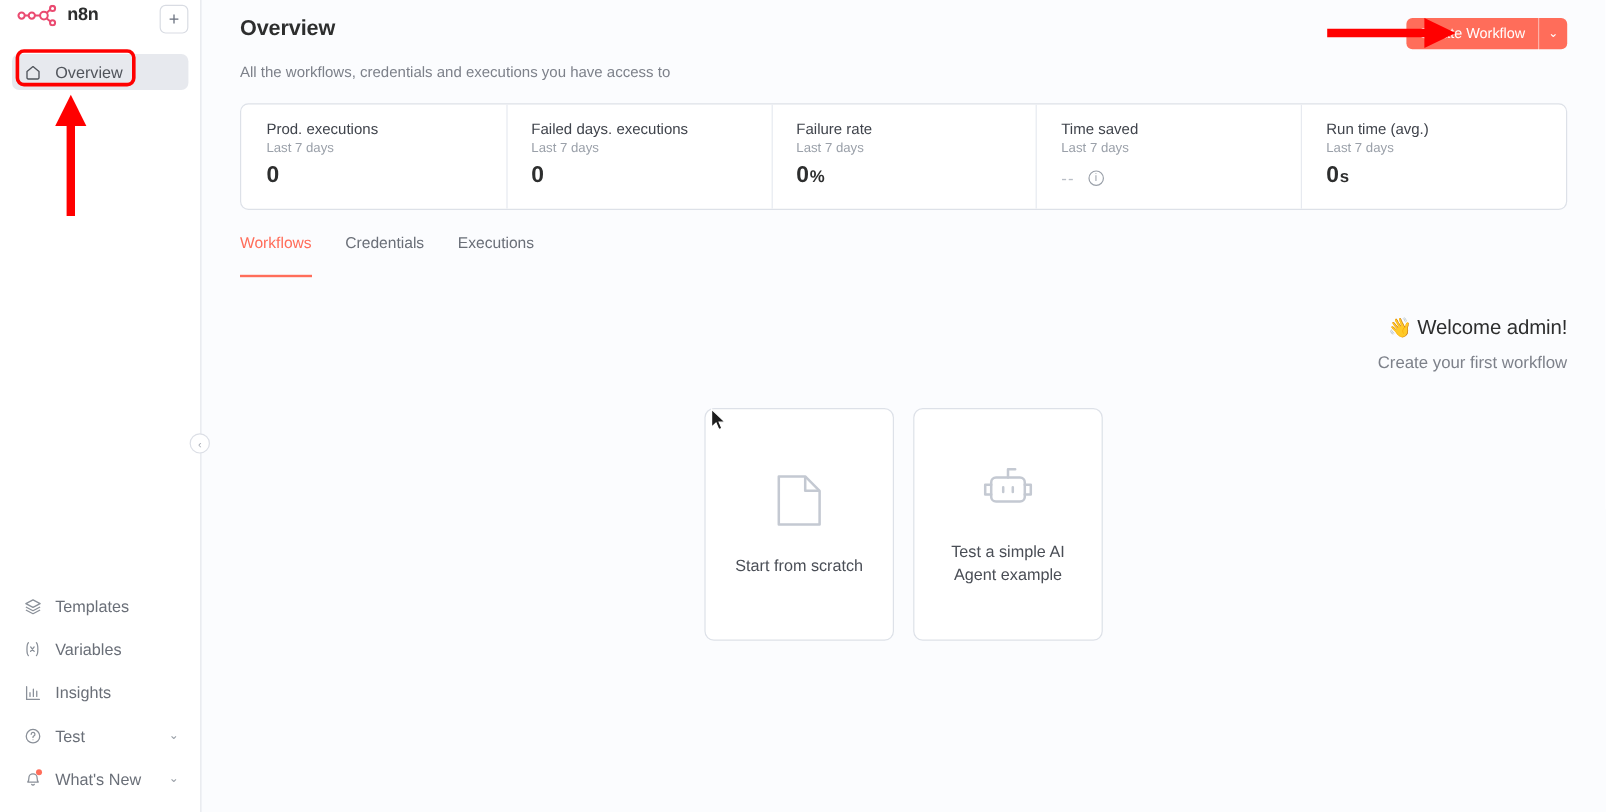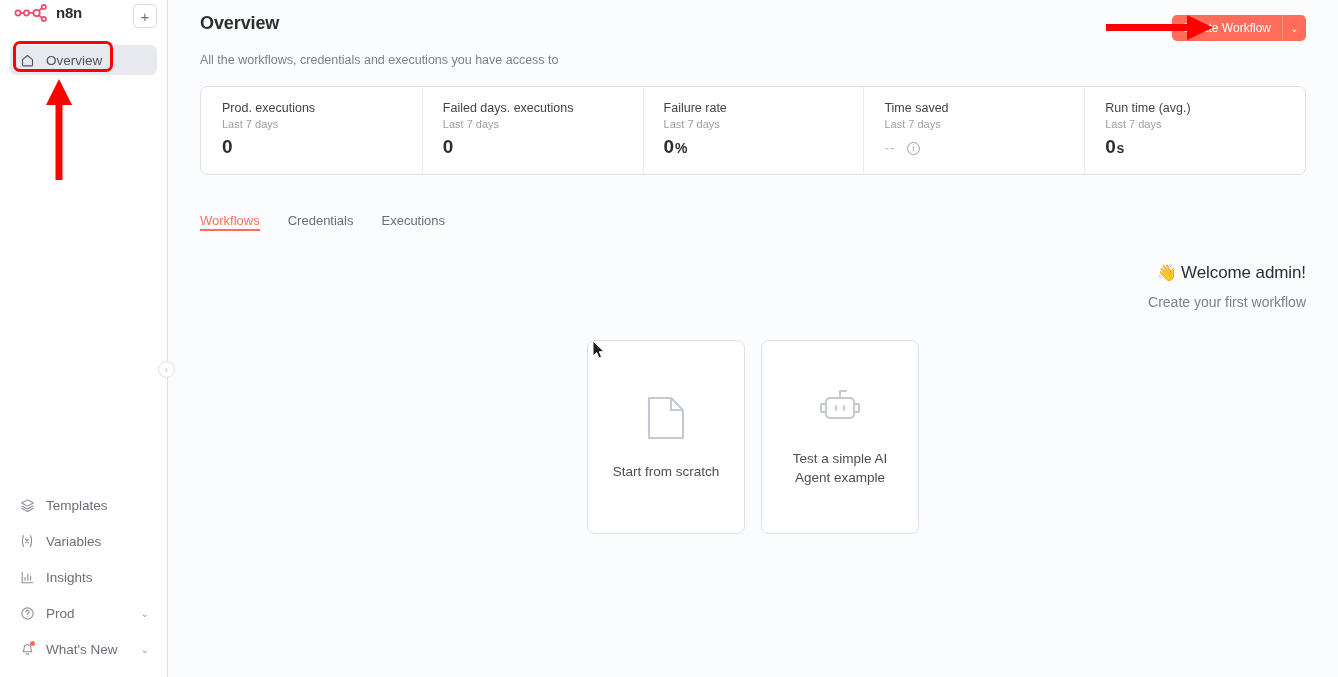--- a/index.html
+++ b/index.html
@@ -128,21 +128,21 @@
     border: 1px solid #9aa0a9; border-radius: 50%;
     color: #9aa0a9; font-size: 9px;
     display: flex; align-items: center; justify-content: center;
     cursor: pointer;
   }
 
   
   .tabs { margin-top: 29px; display: flex; align-items: flex-end; gap: 28px; height: 27px; }
   .tab {
     font-size: 13px; color: #6a6f78; cursor: pointer;
-    padding-bottom: 3px; position: relative; white-space: nowrap;
+    padding-bottom: 21px; position: relative; white-space: nowrap;
   }
   .tab.active { color: #ff6d5a; }
   .tab.active::after {
     content: ""; position: absolute; left: 0; right: 0; bottom: 0;
     height: 2px; background: #ff6d5a;
   }
 
   
   .welcome { text-align: right; margin-top: 32px; }
   .welcome-title { font-size: 17px; color: #2d2e2e; letter-spacing: -0.1px; }
@@ -245,21 +245,21 @@
       </div>
 
       <div class="nav-item">
         <span class="ic">
           <svg width="15" height="15" viewBox="0 0 24 24" fill="none" stroke="currentColor" stroke-width="1.7" stroke-linecap="round">
             <circle cx="12" cy="12" r="9"></circle>
             <path d="M9.6 9.4a2.5 2.5 0 1 1 3.3 2.4c-.6.3-.9.8-.9 1.4v.5"></path>
             <circle cx="12" cy="16.8" r="0.7" fill="currentColor" stroke="none"></circle>
           </svg>
         </span>
-        <span class="lbl">Prod</span>
+        <span class="lbl">Test</span>
         <span class="chev-sm">⌄</span>
       </div>
 
       <div class="nav-item">
         <span class="ic bell-wrap">
           <svg width="15" height="15" viewBox="0 0 24 24" fill="none" stroke="currentColor" stroke-width="1.7" stroke-linecap="round" stroke-linejoin="round">
             <path d="M6.5 10a5.5 5.5 0 0 1 11 0c0 4 1.5 5.5 1.5 5.5H5S6.5 14 6.5 10z"></path>
             <path d="M10.3 18.6a2 2 0 0 0 3.4 0"></path>
           </svg>
           <span class="bell-dot"></span>

